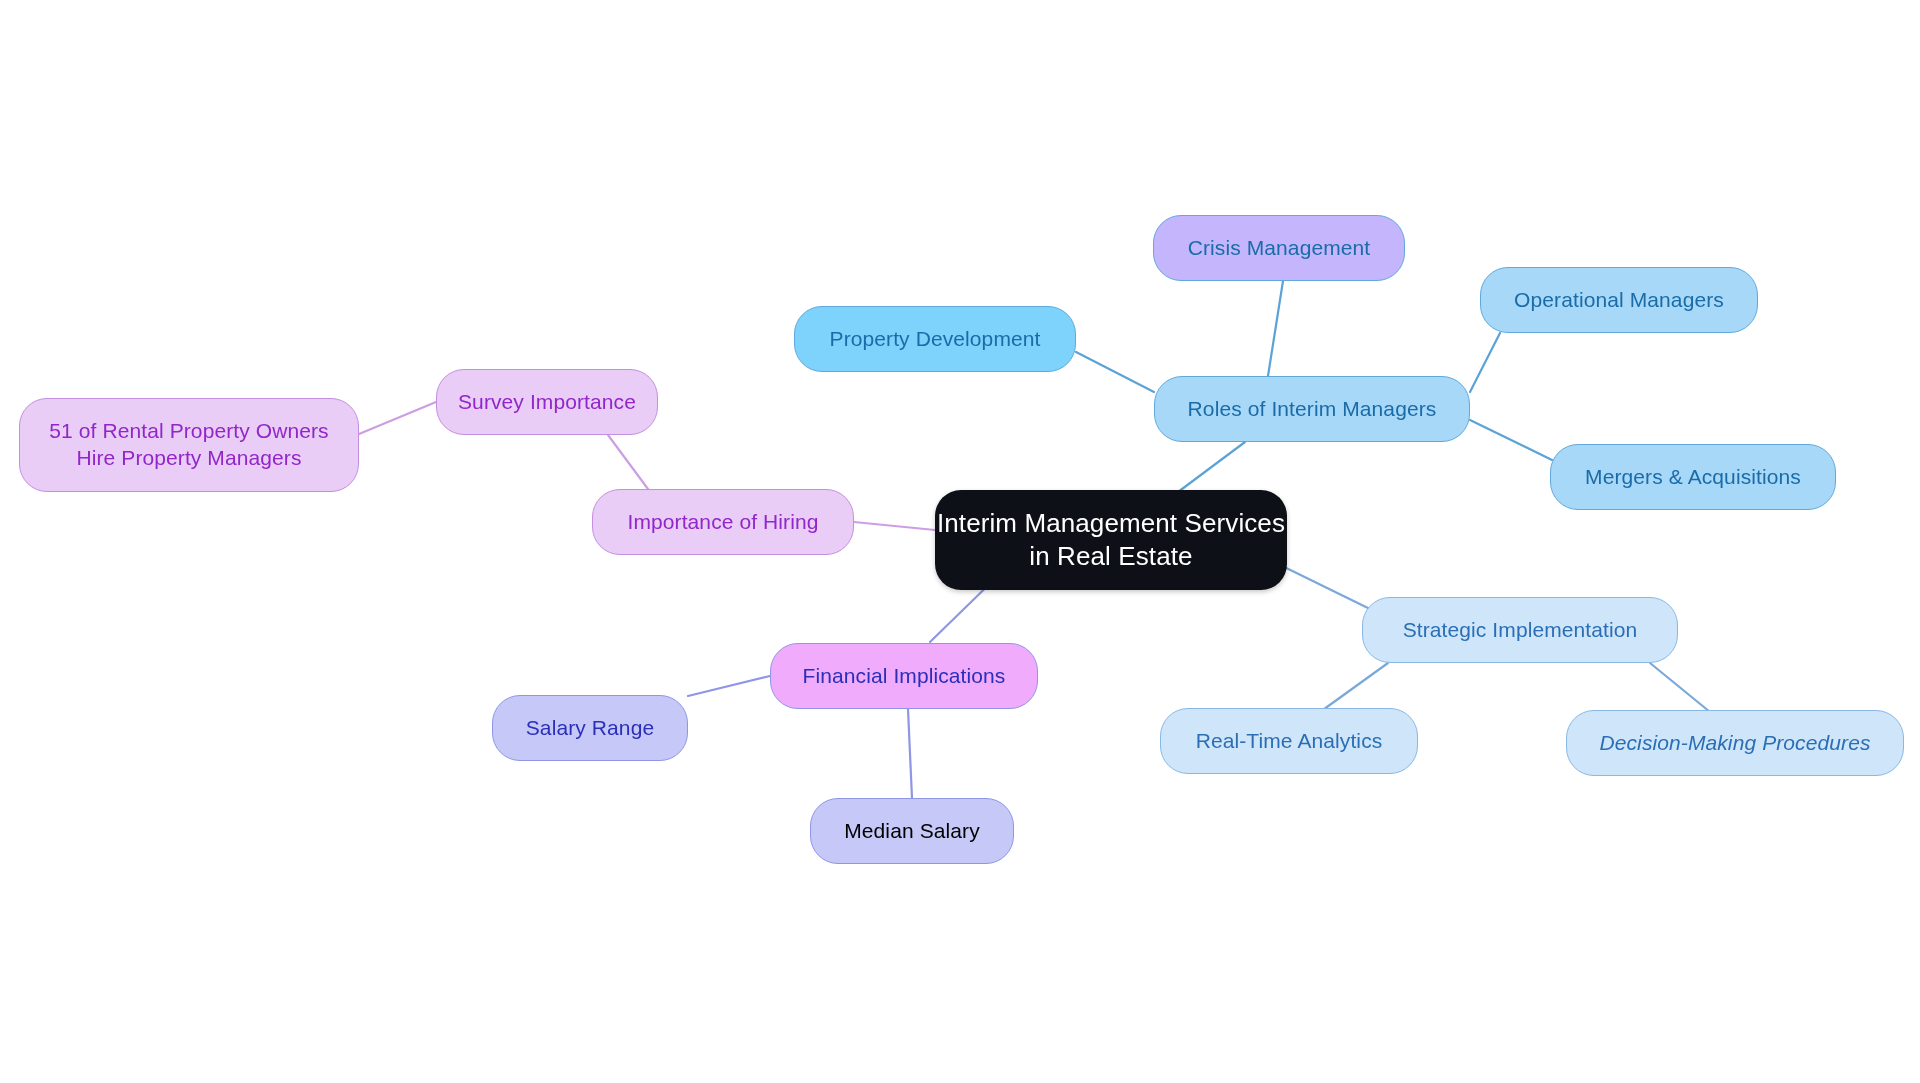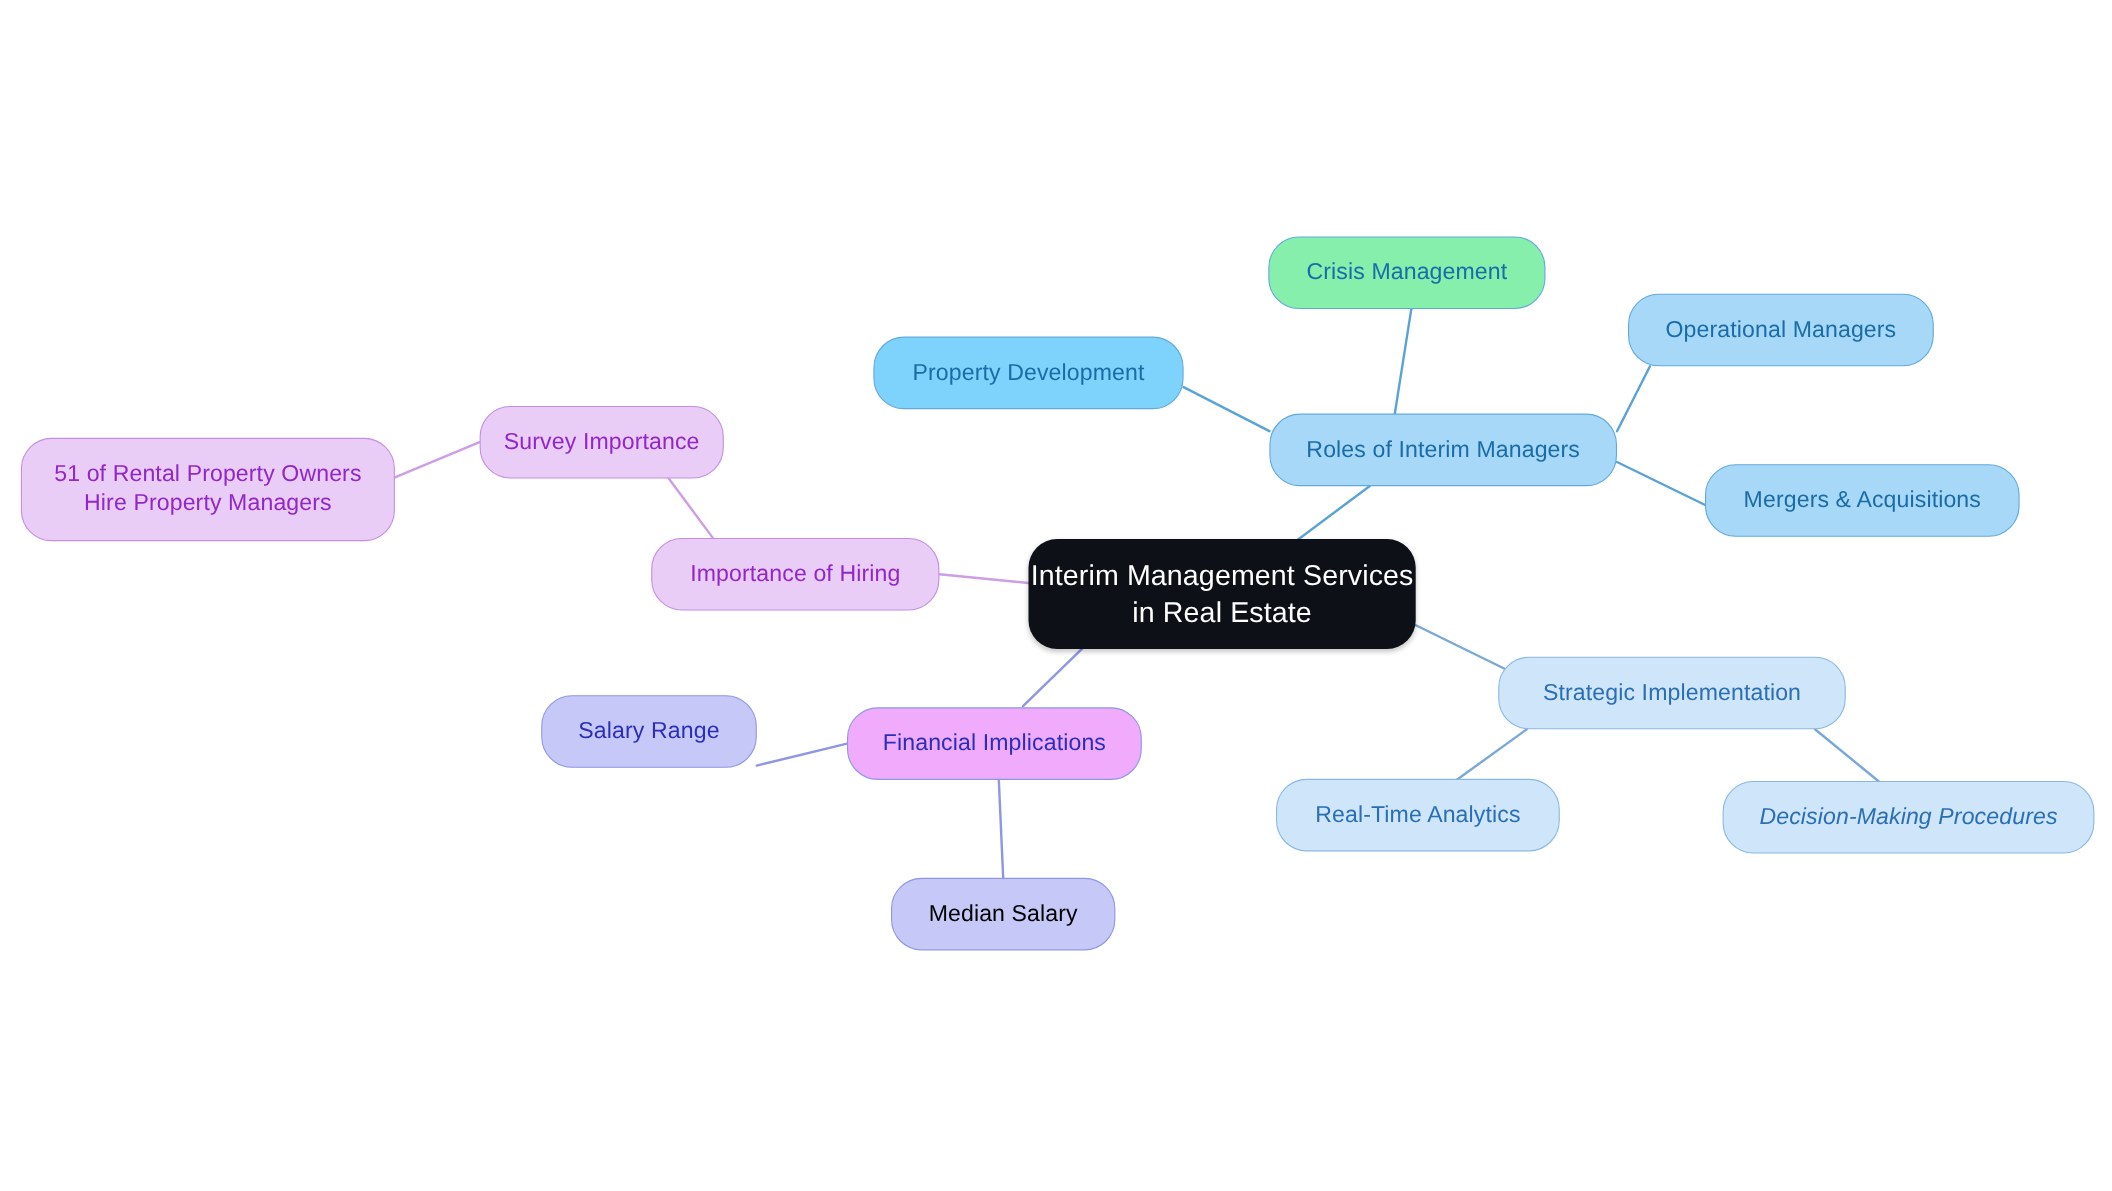--- a/index.html
+++ b/index.html
@@ -78,28 +78,28 @@
       <line x1="770" y1="676" x2="688" y2="696" stroke="#8f96e5" stroke-width="2.2" stroke-linecap="round"></line>
       <line x1="908" y1="709" x2="912" y2="798" stroke="#8f96e5" stroke-width="2.2" stroke-linecap="round"></line>
       <line x1="935" y1="530" x2="854" y2="522" stroke="#cd9ee3" stroke-width="2.2" stroke-linecap="round"></line>
       <line x1="648" y1="489" x2="608" y2="435" stroke="#cd9ee3" stroke-width="2.2" stroke-linecap="round"></line>
       <line x1="436" y1="402" x2="359" y2="434" stroke="#cd9ee3" stroke-width="2.2" stroke-linecap="round"></line>
     </svg>
   <div id="node-layer">
       <div class="node node-root" style="left: 935px; top: 490px; width: 352px; height: 100px; background: rgb(13, 17, 23); border-color: rgb(13, 17, 23); color: rgb(255, 255, 255);"><span>Interim Management Services
 in Real Estate</span></div>
       <div class="node node-branch" style="left: 1154px; top: 376px; width: 316px; height: 66px; background: rgb(168, 216, 248); border-color: rgb(97, 169, 221); color: rgb(26, 108, 168);"><span>Roles of Interim Managers</span></div>
-      <div class="node node-leaf" style="left: 1153px; top: 215px; width: 252px; height: 66px; background: #86efac; border-color: rgb(97, 169, 221); color: rgb(26, 108, 168);"><span>Crisis Management</span></div>
+      <div class="node node-leaf" style="left: 1153px; top: 215px; width: 252px; height: 66px; background: #c4b5fd; border-color: rgb(97, 169, 221); color: rgb(26, 108, 168);"><span>Crisis Management</span></div>
       <div class="node node-leaf" style="left: 794px; top: 306px; width: 282px; height: 66px; background: #7dd3fc; border-color: rgb(97, 169, 221); color: rgb(26, 108, 168);"><span>Property Development</span></div>
       <div class="node node-leaf" style="left: 1480px; top: 267px; width: 278px; height: 66px; background: rgb(168, 216, 248); border-color: rgb(97, 169, 221); color: rgb(26, 108, 168);"><span>Operational Managers</span></div>
-      <div class="node node-leaf" style="left: 1550px; top: 422px; width: 286px; height: 66px; background: rgb(168, 216, 248); border-color: rgb(97, 169, 221); color: rgb(26, 108, 168);"><span>Mergers &amp; Acquisitions</span></div>
+      <div class="node node-leaf" style="left: 1550px; top: 444px; width: 286px; height: 66px; background: rgb(168, 216, 248); border-color: rgb(97, 169, 221); color: rgb(26, 108, 168);"><span>Mergers &amp; Acquisitions</span></div>
       <div class="node node-branch" style="left: 1362px; top: 597px; width: 316px; height: 66px; background: rgb(207, 229, 250); border-color: rgb(138, 184, 228); color: rgb(42, 111, 181);"><span>Strategic Implementation</span></div>
       <div class="node node-leaf" style="left: 1160px; top: 708px; width: 258px; height: 66px; background: rgb(207, 229, 250); border-color: rgb(138, 184, 228); color: rgb(42, 111, 181);"><span>Real-Time Analytics</span></div>
       <div class="node node-leaf" style="left: 1566px; top: 710px; width: 338px; height: 66px; background: rgb(207, 229, 250); border-color: rgb(138, 184, 228); color: rgb(42, 111, 181); font-style: italic;"><span>Decision-Making Procedures</span></div>
       <div class="node node-branch" style="left: 770px; top: 643px; width: 268px; height: 66px; background: #f0abfc; border-color: rgb(143, 150, 229); color: rgb(43, 47, 184);"><span>Financial Implications</span></div>
-      <div class="node node-leaf" style="left: 492px; top: 632px; width: 196px; height: 66px; background: rgb(198, 201, 247); border-color: rgb(143, 150, 229); color: rgb(43, 47, 184);"><span>Salary Range</span></div>
+      <div class="node node-leaf" style="left: 492px; top: 695px; width: 196px; height: 66px; background: rgb(198, 201, 247); border-color: rgb(143, 150, 229); color: rgb(43, 47, 184);"><span>Salary Range</span></div>
       <div class="node node-leaf" style="left: 810px; top: 798px; width: 204px; height: 66px; background: rgb(198, 201, 247); border-color: rgb(143, 150, 229); color: #000000;"><span>Median Salary</span></div>
       <div class="node node-branch" style="left: 592px; top: 489px; width: 262px; height: 66px; background: rgb(233, 205, 247); border-color: rgb(196, 143, 224); color: rgb(146, 38, 201);"><span>Importance of Hiring</span></div>
       <div class="node node-leaf" style="left: 436px; top: 369px; width: 222px; height: 66px; background: rgb(233, 205, 247); border-color: rgb(196, 143, 224); color: rgb(146, 38, 201);"><span>Survey Importance</span></div>
       <div class="node node-leaf" style="left: 19px; top: 398px; width: 340px; height: 94px; background: rgb(233, 205, 247); border-color: rgb(196, 143, 224); color: rgb(146, 38, 201);"><span>51 of Rental Property Owners
 Hire Property Managers</span></div>
     </div>
 </div>
 
 </body></html>

